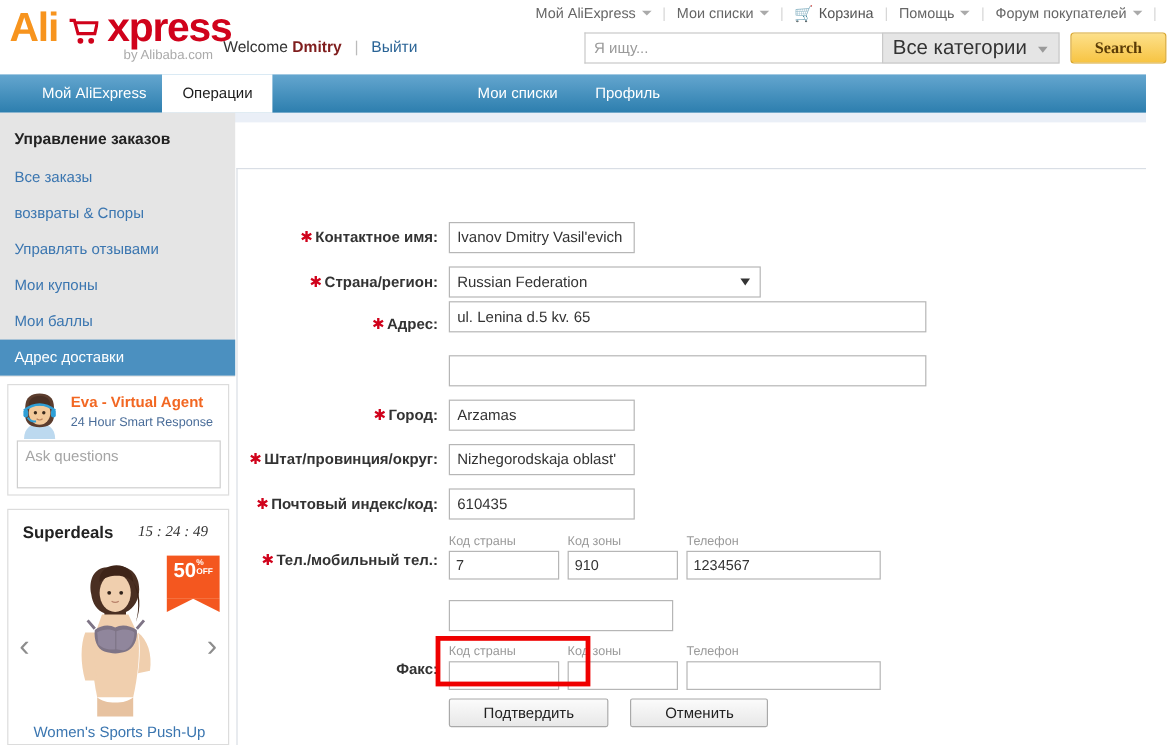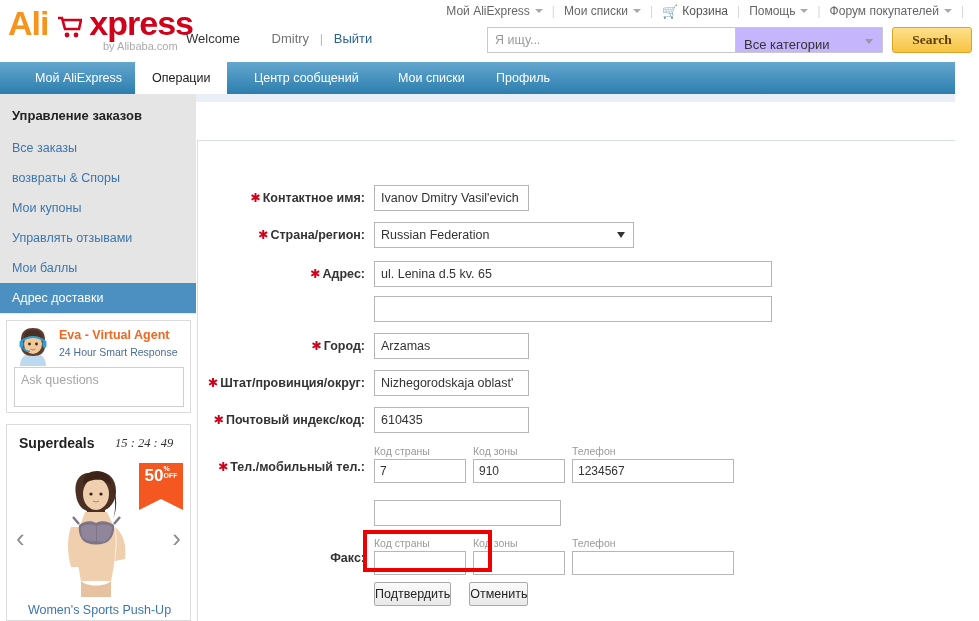--- a/index.html
+++ b/index.html
@@ -47,36 +47,36 @@
   }
   #logo .cart-mark svg { position:absolute; left:0; top:0; }
   #bylabel {
     position:absolute; left:95px; top:36px;
     font-size:11px; color:#aaaaaa; letter-spacing:0px;
   }
   #welcome {
     position:absolute; left:178px; top:27px;
     font-size:13px; color:#333; white-space:nowrap;
   }
-  #welcome .uname { font-weight:normal; color:#737373;margin-left:28px; }
+  #welcome .uname { font-weight:bold; color:#7f1d1d; }
   #welcome .pipe { color:#bbb; margin:0 7px; }
   #welcome a { color:#2a6496; text-decoration:none; }
 
   
   #search-wrap { position:absolute; left:487px; top:27px; width:485px; height:17px; display:flex; }
   #search-input {
     width:248px; height:26px; border:1px solid #c9c9c9; border-right:none;
     padding:0 7px; font-size:12.5px; color:#333; outline:none;
     font-family:"Liberation Sans", sans-serif; background:#fff;
   }
   #search-input::placeholder { color:#9a9a9a; }
   #cat-select {
     width:148px; height:26px; border:1px solid #c9c9c9;
-    background:#c4b5fd; display:flex; align-items:flex-end; padding:0 8px;
-    font-size:13px; color:#333; position:relative; cursor:default;
+    background:#e5e5e5; display:flex; align-items:center; padding:0 8px;
+    font-size:17px; color:#333; position:relative; cursor:default;
   }
   #cat-select .caret2 {
     position:absolute; right:9px; top:11px;
     border-left:4px solid transparent; border-right:4px solid transparent;
     border-top:5px solid #9a9a9a;
   }
   #search-btn {
     margin-left:9px; width:80px; height:26px;
     background:linear-gradient(#fde08a,#f7c443);
     border:1px solid #d8a52b; border-radius:3px;
@@ -216,21 +216,21 @@
     height:24px; border:1px solid #b6b6b6; background:#fff;
     padding:0 5px; font-size:12px; color:#333; outline:none;
     font-family:"Liberation Sans", sans-serif;
   }
   .pc-country input { width:92px; }
   .pc-area input { width:92px; }
   .pc-num input { width:162px; }
 
   
   .btn {
-    height:24px; padding:0 0;
+    height:24px; padding:0 28px;
     background:linear-gradient(#fbfbfb,#e8e8e8);
     border:1px solid #a9a9a9; border-radius:2px;
     font-size:12.5px; color:#222; cursor:pointer;
     font-family:"Liberation Sans", sans-serif;
     line-height:22px;
   }
   #redbox {
     position:absolute; left:363px; top:530px; width:129px; height:42px;
     border:4px solid #ef0000; pointer-events:none;
   }
@@ -292,32 +292,31 @@
   <div id="cat-select">
     <span>Все категории</span>
     <span class="caret2"></span>
   </div>
   <div id="search-btn">Search</div>
 </div>
 
 <div id="tabbar">
   <div class="tab" style="left:18px;">Мой AliExpress</div>
   <div class="tab active" style="left:135px;">Операции</div>
-  <div class="tab" style="left:237px;">Центр сообщений</div>
   <div class="tab" style="left:381px;">Мои списки</div>
   <div class="tab" style="left:479px;">Профиль</div>
 </div>
 <div id="tab-strip"></div>
 
 <div id="sidebar">
   <div class="side-title">Управление заказов</div>
   <div class="side-item">Все заказы</div>
   <div class="side-item">возвраты &amp; Споры</div>
+  <div class="side-item">Управлять отзывами</div>
   <div class="side-item">Мои купоны</div>
-  <div class="side-item">Управлять отзывами</div>
   <div class="side-item">Мои баллы</div>
   <div class="side-item sel">Адрес доставки</div>
 </div>
 
 <div id="eva-box">
   <div id="eva-avatar">
     <svg width="38" height="40" viewBox="0 0 38 40">
       <path d="M6 40 C6 30 13 27 19 27 C25 27 32 30 32 40 Z" fill="#bcd9ef"></path>
       <path d="M7 14 C7 5 12 2 19 2 C26 2 31 5 31 14 L31 20 C31 27 26 30 19 30 C12 30 7 27 7 20 Z" fill="#5c3d2e"></path>
       <ellipse cx="19" cy="18" rx="9" ry="10" fill="#f2c99a"></ellipse>
@@ -378,21 +377,21 @@
   <div class="frow" style="top:81px;">
     <div class="flabel">
       <span class="req">✱</span><span>Страна/регион:</span>
     </div>
     <div class="fselect">
       <span>Russian Federation</span>
       <span class="caret3"></span>
     </div>
   </div>
 
-  <div class="frow" style="top:120px;">
+  <div class="frow" style="top:110px;align-items:flex-end;">
     <div class="flabel">
       <span class="req">✱</span><span>Адрес:</span>
     </div>
     <input class="ftext w398" type="text" value="ul. Lenina d.5 kv. 65" style="">
   </div>
 
   <div class="frow" style="top:155px;">
     <div class="flabel"></div>
     <input class="ftext w398" type="text" value="" style="">
   </div>

